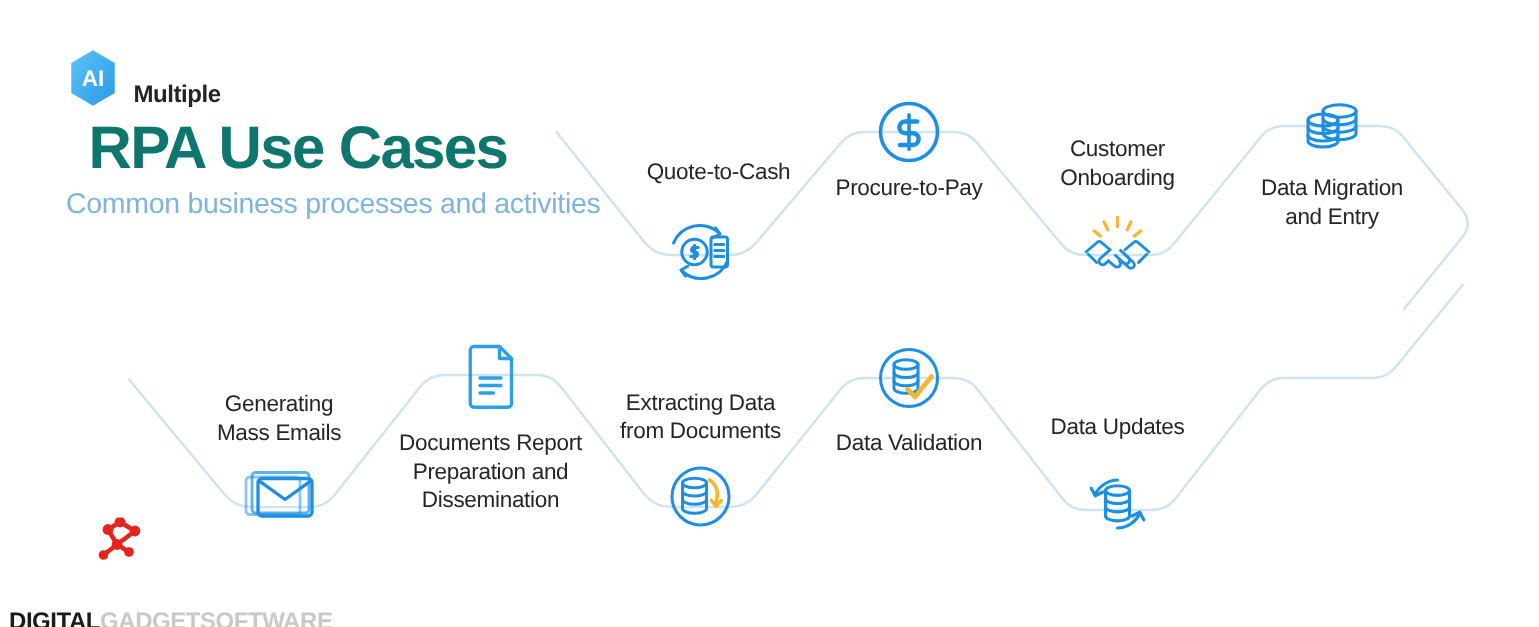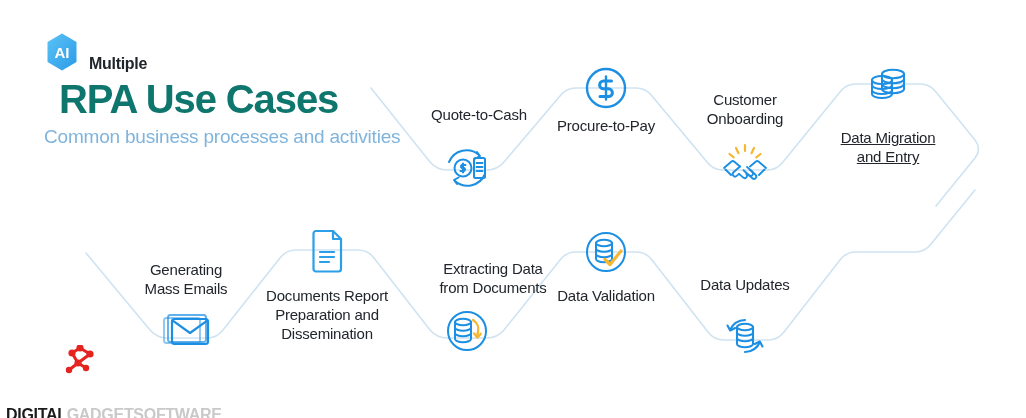--- a/index.html
+++ b/index.html
@@ -159,21 +159,21 @@
         <path d="M23 34.9 l4 3.5 a2.4 2.4 0 0 0 3.3 -3.5"></path>
         <path d="M27.5 31.2 l5.5 5 a2.4 2.4 0 0 0 3.3 -3.5 l-5.3 -4.8"></path>
         <path d="M33 36.2 l3.4 3 a2.3 2.3 0 0 0 3.1 -3.4 l-5.5 -5"></path>
         <path d="M9.5 30.5 l5.5 5.5"></path>
         <path d="M48.5 30.5 l-5.5 5.5"></path>
       </svg>
     </div>
   </div>
 
   <div class="node">
-    <div class="node-label" style="left:888px; top:128px; width:200px;text-decoration:underline;">Data Migration
+    <div class="node-label" style="left:888px; top:116px; width:200px;">Data Migration
 and Entry</div>
     <div class="node-icon" style="left:888px; top:84px; width:50px; height:50px;">
       <svg viewBox="0 0 50 50" fill="none" stroke="#1c8fe3" stroke-width="2" stroke-linecap="round" stroke-linejoin="round">
 
         <ellipse cx="30" cy="15" rx="11" ry="4.2"></ellipse>
         <path d="M19 15 v15 a11 4.2 0 0 0 22 0 v-15"></path>
         <path d="M19 20 a11 4.2 0 0 0 22 0"></path>
         <path d="M19 25 a11 4.2 0 0 0 22 0"></path>
 
         <ellipse cx="19" cy="21" rx="10" ry="4"></ellipse>
@@ -205,21 +205,21 @@
       <svg viewBox="0 0 44 50" fill="none" stroke="#2b9fe8" stroke-width="2.2" stroke-linecap="round" stroke-linejoin="round">
         <path d="M11 6 h17 l8 8 v30 a2.5 2.5 0 0 1 -2.5 2.5 h-22.5 a2.5 2.5 0 0 1 -2.5 -2.5
                  v-35.5 A2.5 2.5 0 0 1 11 6 Z"></path>
         <path d="M28 6 v8 h8"></path>
         <path d="M15 27 h14 M15 32 h14 M15 37 h9"></path>
       </svg>
     </div>
   </div>
 
   <div class="node">
-    <div class="node-label" style="left:493px; top:259px; width:210px;">Extracting Data
+    <div class="node-label" style="left:467px; top:259px; width:210px;">Extracting Data
 from Documents</div>
     <div class="node-icon" style="left:467px; top:331px; width:52px; height:52px;">
       <svg viewBox="0 0 52 52" fill="none" stroke="#1c8fe3" stroke-width="2" stroke-linecap="round" stroke-linejoin="round">
         <circle cx="26" cy="26" r="19"></circle>
         <ellipse cx="22" cy="17" rx="8" ry="3.2"></ellipse>
         <path d="M14 17 v17 a8 3.2 0 0 0 16 0 v-17"></path>
         <path d="M14 22.5 a8 3.2 0 0 0 16 0"></path>
         <path d="M14 28 a8 3.2 0 0 0 16 0"></path>
         <g stroke="#f5b731" stroke-width="2.4">
           <path d="M32 15 a11 11 0 0 1 5 12 l-0.6 3"></path>

